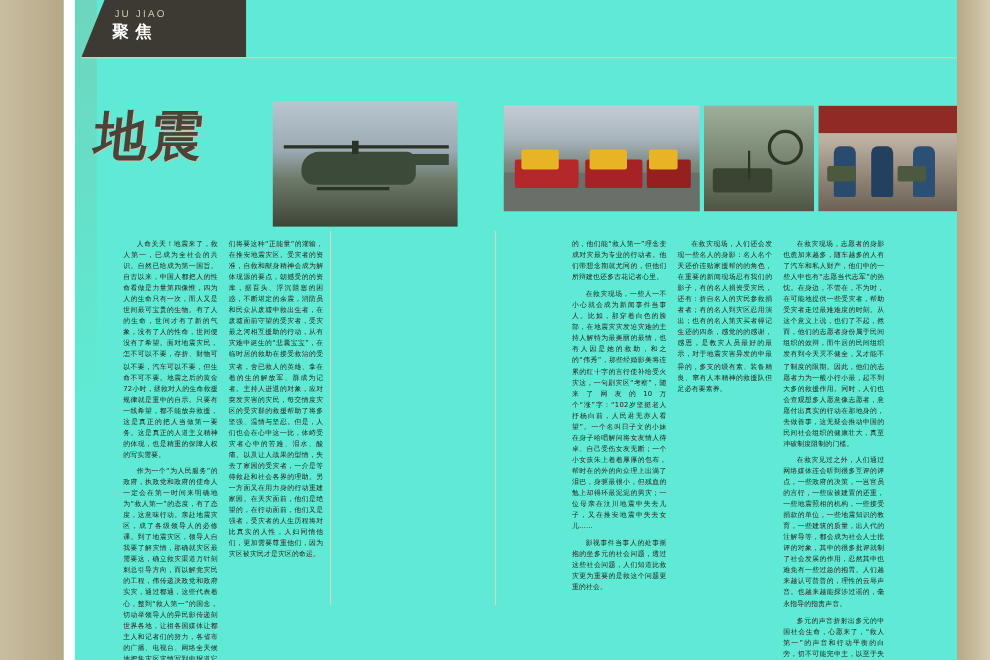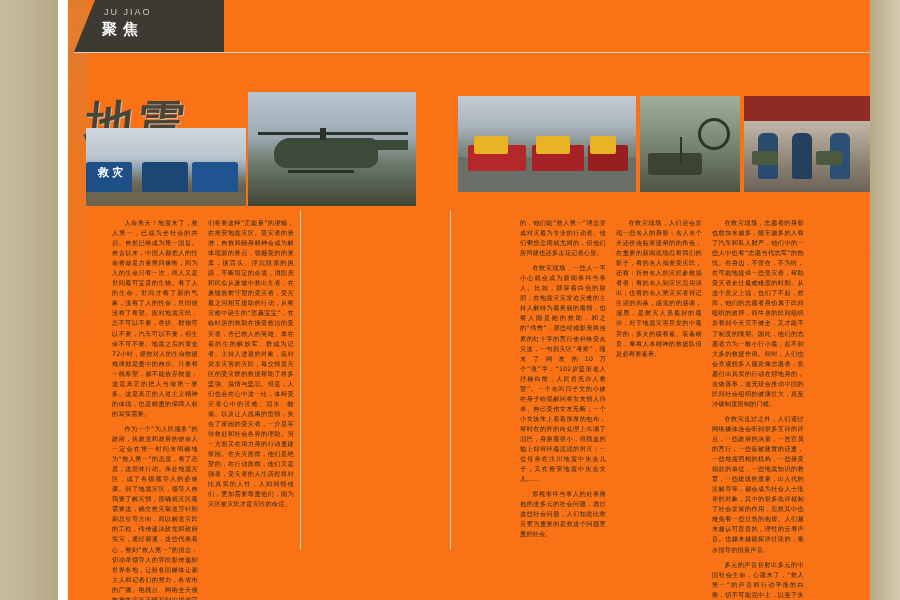--- a/index.html
+++ b/index.html
@@ -5,21 +5,21 @@
   html,body{margin:0;padding:0;}
   body{
     width:900px;height:600px;overflow:hidden;
     background:#ffffff;
     font-family:"Liberation Serif", serif;
     position:relative;
   }
   
   #page{
     position:absolute;inset:0;
-    background:#f97316;
+    background:#5eead4;
   }
   
   .left-band{
     position:absolute;left:0;top:0;width:58px;height:600px;
     background:linear-gradient(90deg,#c9bda0 0%,#bfb294 55%,#b5a887 100%);
   }
   .left-band-inner{
     position:absolute;left:58px;top:0;width:10px;height:600px;
     background:#ffffff;
   }
@@ -159,27 +159,20 @@
     <div class="tab-en">JU JIAO</div>
     <div class="tab-cn">聚焦</div>
   </div>
   <div class="top-rule"></div>
 
   <div class="headline">
     <div class="big">地震</div>
     <div class="sub">中的多元声音</div>
   </div>
 
-  <div class="photo" id="photo-tents">
-    <div class="ground"></div>
-    <div class="tent"></div>
-    <div class="tent"></div>
-    <div class="tent"></div>
-    <div class="txt">救灾</div>
-  </div>
 
   <div class="photo" id="photo-heli">
     <div class="body"></div>
     <div class="tail"></div>
     <div class="mast"></div>
     <div class="rotor"></div>
     <div class="skid"></div>
   </div>
 
   <div class="photo" id="photo-convoy">

